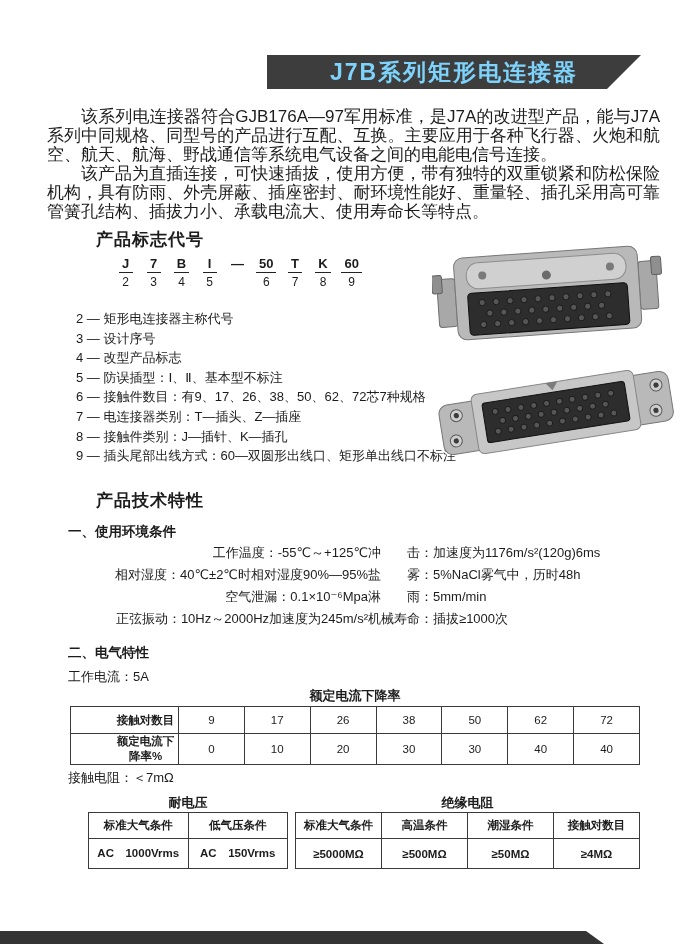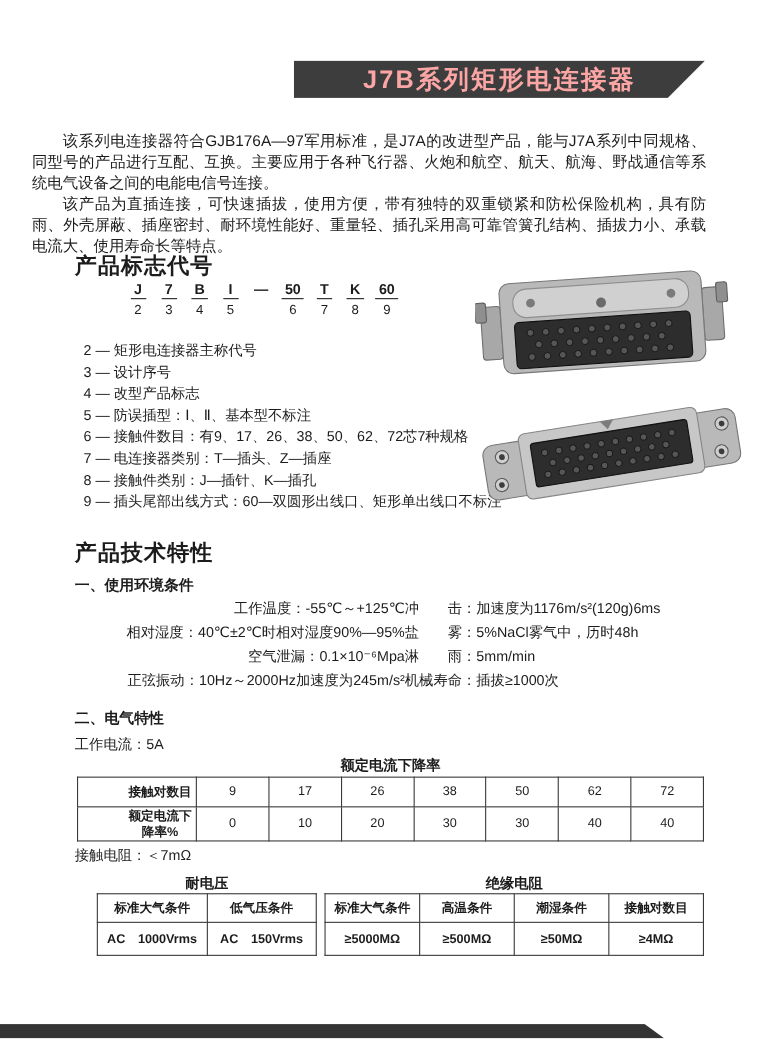--- a/index.html
+++ b/index.html
@@ -5,30 +5,30 @@
   * { margin:0; padding:0; box-sizing:border-box; }
   html,body { background:#e8e8e8; }
   .page {
     position:relative; width:700px; height:950px; background:#ffffff;
     margin:0 auto; font-family:"Liberation Sans","DejaVu Sans",sans-serif;
     color:#1c1c1c; overflow:hidden;
   }
   
   .banner {
     position:absolute; left:267px; top:55px; width:374px; height:34px;
-    background:#3d3d3d; color:#fca5a5; font-size:23px; font-weight:bold;
+    background:#3d3d3d; color:#7dd3fc; font-size:23px; font-weight:bold;
     text-align:center; line-height:34px; letter-spacing:2px;
     clip-path:polygon(0 0,100% 0,calc(100% - 34px) 100%,0 100%);
   }
   
-  .intro { position:absolute; left:29px; top:107px; width:613px;
-    font-size:14px; line-height:19px; text-align:justify;margin-top:12px; }
+  .intro { position:absolute; left:47px; top:107px; width:613px;
+    font-size:17px; line-height:19px; text-align:justify; }
   .intro p { text-indent:2em; margin:0; }
   
-  .h1 { position:absolute; font-size:20px; font-weight:bold; letter-spacing:1px; }
+  .h1 { position:absolute; font-size:17px; font-weight:bold; letter-spacing:1px;margin-left:28px; }
   .h2 { position:absolute; font-size:13.5px; font-weight:bold; }
   
   .code-row { position:absolute; left:116px; top:254px; display:flex; gap:9px; }
   .code-item { text-align:center; min-width:19px; }
   .code-item .top {
     display:inline-block; font-size:13px; font-weight:bold; padding:0 3px 1px 3px;
     border-bottom:1.5px solid #222; min-width:14px;
   }
   .code-item.nl .top { border-bottom:none; }
   .code-item .bot { font-size:12px; margin-top:2px; }

